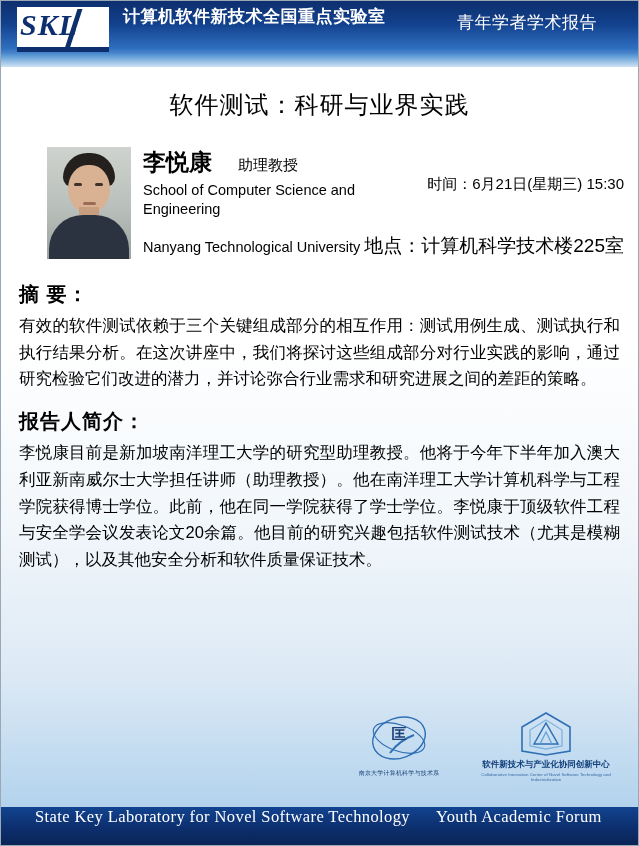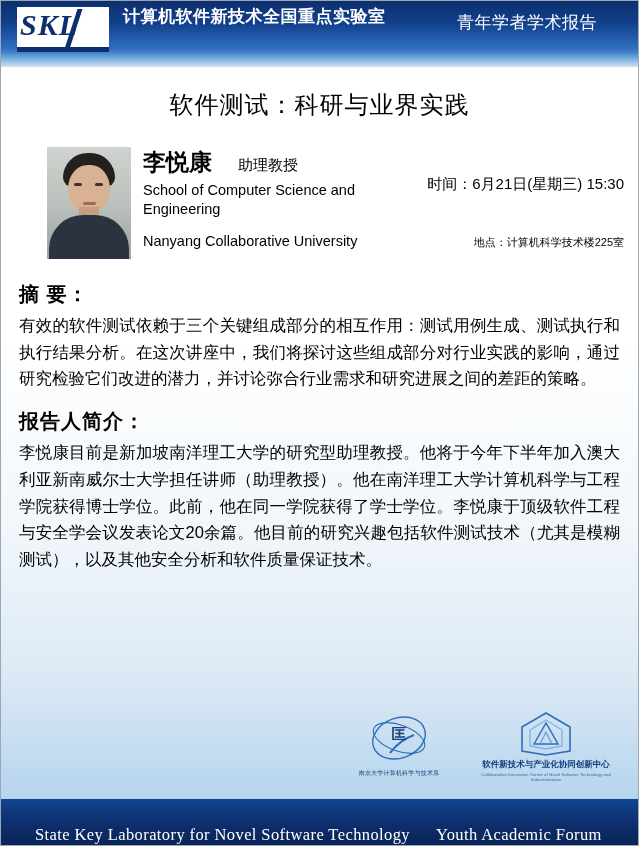--- a/index.html
+++ b/index.html
@@ -210,21 +210,21 @@
     right: 0;
     display: flex;
     justify-content: space-between;
     align-items: baseline;
   }
   .univ {
     font-size: 14.5px;
     color: #000;
   }
   .place {
-    font-size: 11px;
+    font-size: 19px;
     color: #000;
     white-space: nowrap;
   }
 
   
   .section {
     margin: 0 18px;
   }
   .section-heading {
     font-size: 20px;
@@ -277,25 +277,25 @@
   .flogo-cap3 {
     font-size: 4.4px;
     color: #3a6aa5;
     margin-top: 1px;
   }
 
   
   .footer-bar {
     position: absolute;
     left: 0; right: 0; bottom: 0;
-    height: 46px;
+    height: 38px;
     background: linear-gradient(to bottom, #11438f 0%, #0d2f6e 55%, #0a2456 100%);
     color: #ffffff;
     display: flex;
-    align-items: flex-end;
+    align-items: flex-start;
   }
   .footer-left {
     margin-left: 34px;
     font-family: "Liberation Serif", serif;
     font-size: 16.5px;
     letter-spacing: 0.4px;
   }
   .footer-right {
     margin-left: 26px;
     font-family: "Liberation Serif", serif;
@@ -334,21 +334,21 @@
     </div>
 
     <div class="speaker-info">
       <div class="name-row">
         <span class="name">李悦康</span>
         <span class="rank">助理教授</span>
       </div>
       <div class="affil">School of Computer Science and Engineering</div>
       <div class="time-line">时间：6月21日(星期三) 15:30</div>
       <div class="univ-row">
-        <span class="univ">Nanyang Collaborative University</span>
+        <span class="univ">Nanyang Technological University</span>
         <span class="place">地点：计算机科学技术楼225室</span>
       </div>
     </div>
   </div>
 
   <div class="section" id="abstract-section">
     <div class="section-heading">摘 要：</div>
     <div class="section-body">有效的软件测试依赖于三个关键组成部分的相互作用：测试用例生成、测试执行和执行结果分析。在这次讲座中，我们将探讨这些组成部分对行业实践的影响，通过研究检验它们改进的潜力，并讨论弥合行业需求和研究进展之间的差距的策略。</div>
   </div>
 

